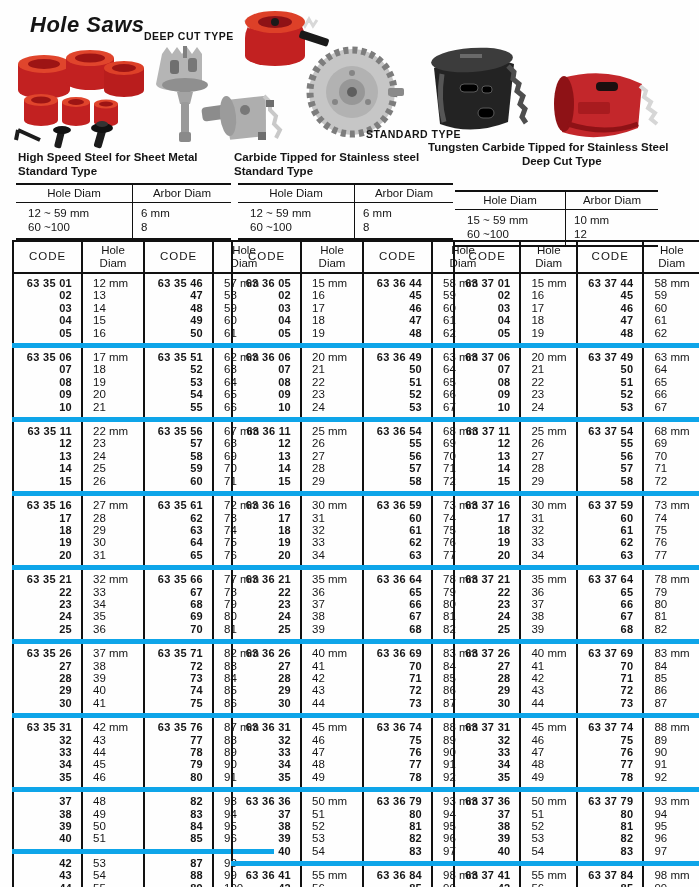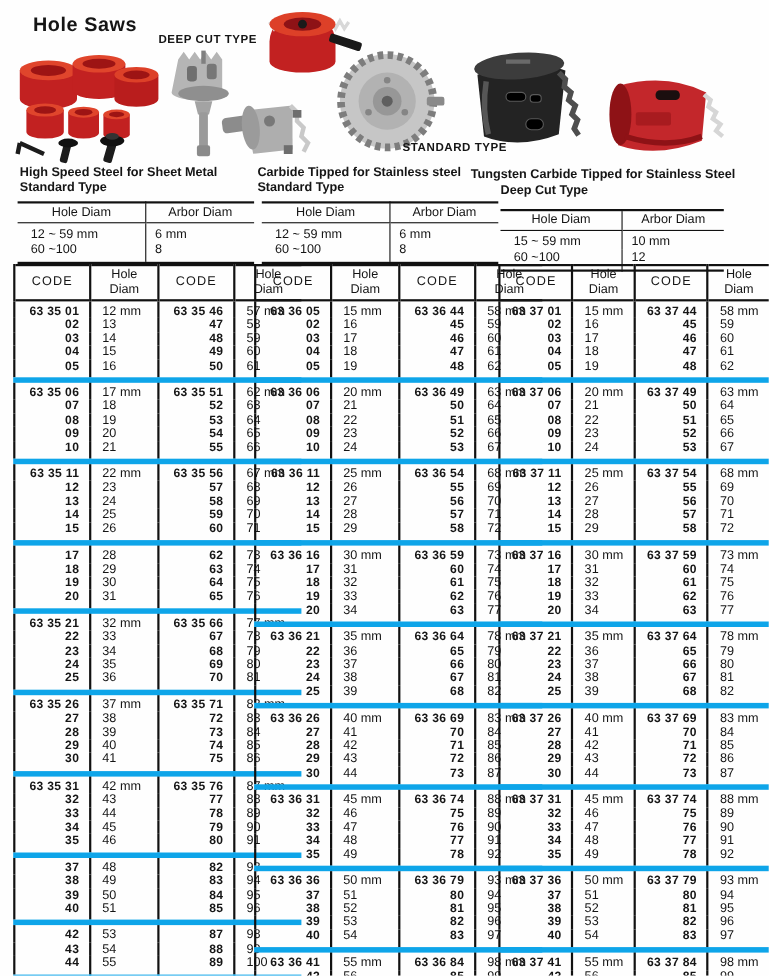--- a/index.html
+++ b/index.html
@@ -1,19 +1,19 @@
 <!DOCTYPE html>
 <html><head>
 <meta charset="utf-8">
 <style>
   html,body{margin:0;padding:0;background:#ffffff;}
   body{width:699px;height:887px;font-family:"Liberation Sans",sans-serif;color:#151515;}
   .page{position:relative;width:699px;height:887px;overflow:hidden;background:#fefefe;}
   .abs{position:absolute;}
-  .page-title{font-weight:bold;font-size:18px;letter-spacing:0.5px;}
+  .page-title{font-style:italic;font-weight:bold;font-size:22px;letter-spacing:0.5px;}
   .photo-label{font-weight:bold;font-size:10.5px;letter-spacing:0.5px;}
   .sec-title{font-weight:bold;font-size:11.5px;line-height:14px;white-space:nowrap;}
   .sec-title .l2{display:block;}
   .indent2{padding-left:27px;}
 
   
   table.spec{border-collapse:collapse;font-size:11.5px;border-top:2px solid #111;border-bottom:2px solid #111;}
   table.spec th{font-weight:normal;padding:2px 6px 3px;border-bottom:1.5px solid #111;text-align:center;white-space:nowrap;}
   table.spec th.c1{width:104px;}
   table.spec th.c2{width:86px;}
@@ -186,21 +186,21 @@
         <td>12 ~ 59 mm</td>
         <td class="c2">6 mm</td>
       </tr>
       <tr>
         <td>60 ~100</td>
         <td class="c2">8</td>
       </tr>
     </tbody>
   </table>
 
-  <div class="abs sec-title" style="left:428px;top:152px;">
+  <div class="abs sec-title" style="left:428px;top:140px;text-align:center;">
     <span>Tungsten Carbide Tipped for Stainless Steel</span>
     <span class="l2 indent2">Deep Cut Type</span>
   </div>
   <table class="abs spec" style="left:455px;top:190px;">
     <thead>
         <tr>
       <th class="c1" style="width:98px;">Hole  Diam</th>
       <th class="c2" style="width:80px;">Arbor  Diam</th>
     </tr>
       </thead>
@@ -318,20 +318,26 @@
         </tr>
         <tr>
           <td class="code">15</td>
           <td class="diam">26</td>
           <td class="code">60</td>
           <td class="diam">71</td>
         </tr>
       </tbody>
       <tbody>
         <tr>
+          <td class="code">63 35 16</td>
+          <td class="diam">27 mm</td>
+          <td class="code">63 35 61</td>
+          <td class="diam">72 mm</td>
+        </tr>
+        <tr>
           <td class="code">17</td>
           <td class="diam">28</td>
           <td class="code">62</td>
           <td class="diam">73</td>
         </tr>
         <tr>
           <td class="code">18</td>
           <td class="diam">29</td>
           <td class="code">63</td>
           <td class="diam">74</td>

